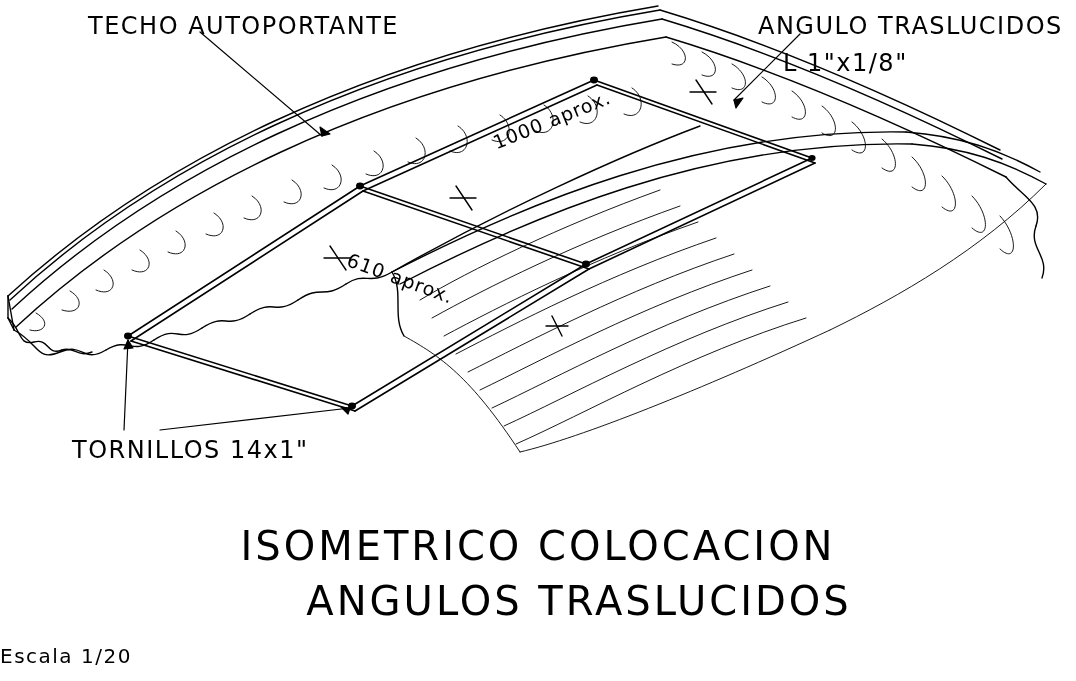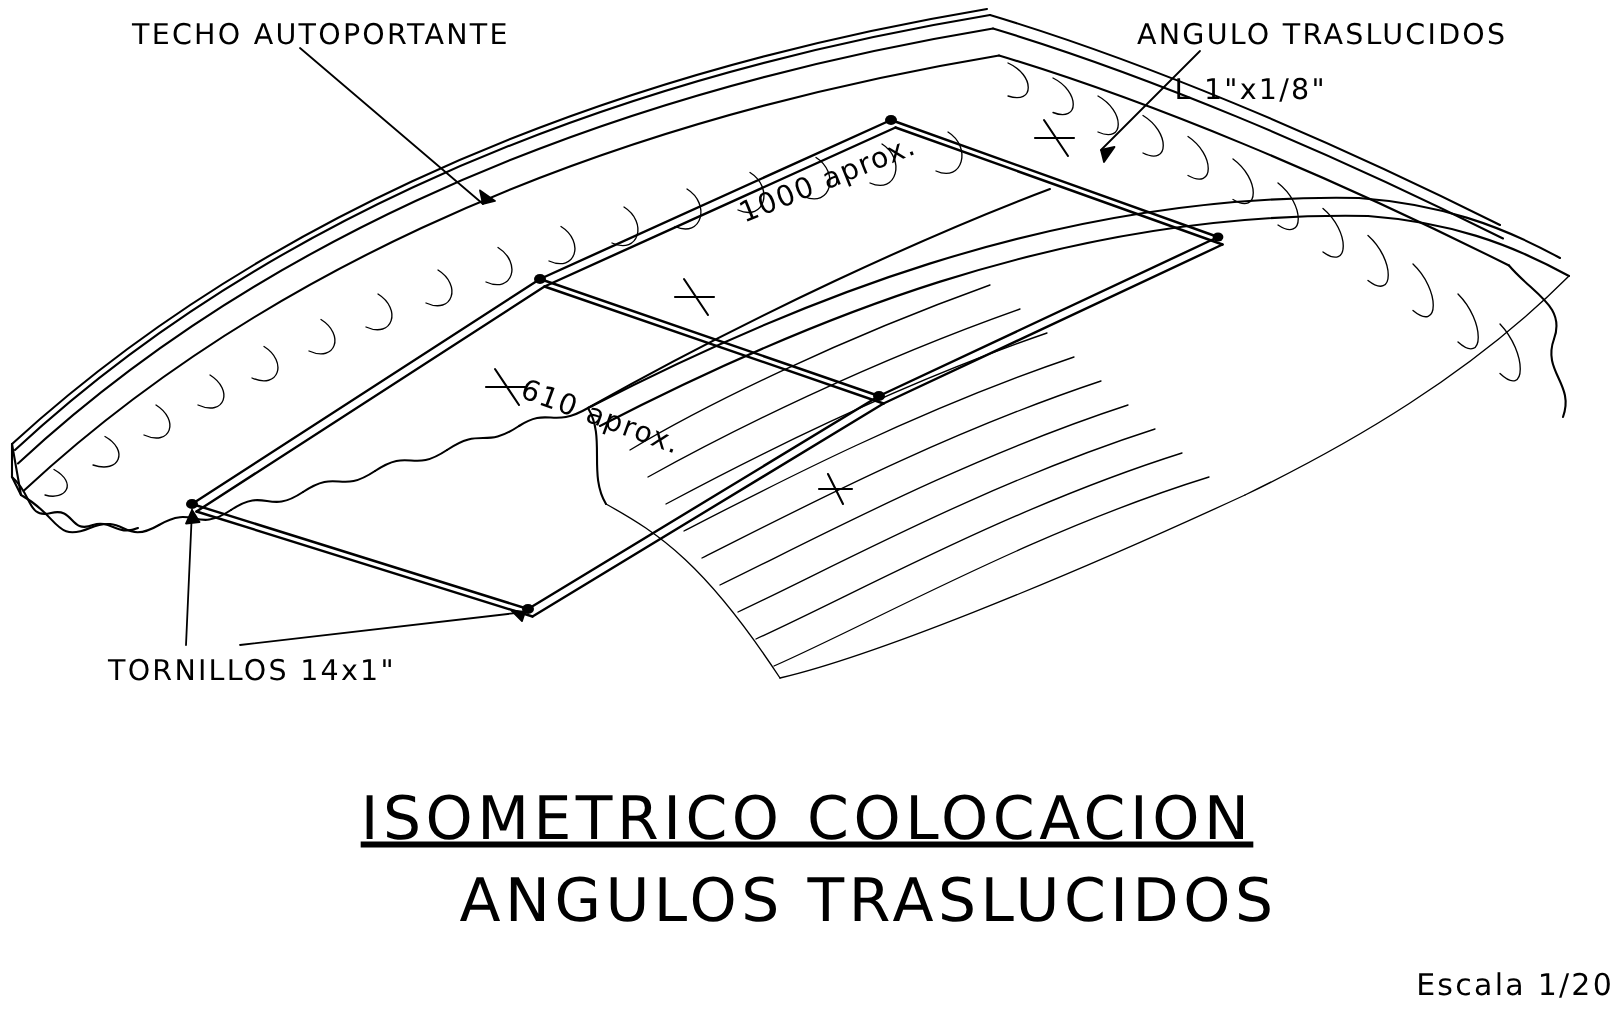--- a/index.html
+++ b/index.html
@@ -27,38 +27,38 @@
     height: 681px;
   }
   .lbl {
     position: absolute;
     color: #000000;
     font-family: "DejaVu Sans", sans-serif;
     white-space: nowrap;
     letter-spacing: 1px;
   }
   .lbl-callout {
-    font-size: 19px;
+    font-size: 24px;
     letter-spacing: 1.5px;
   }
   .lbl-dim {
     font-size: 19px;
     letter-spacing: 1px;
   }
   .title-main {
     font-size: 40px;
     letter-spacing: 3px;
     text-align: center;
     width: 100%;
     left: 0;
   }
   .title-scale {
     font-size: 20px;
     letter-spacing: 1.5px;
-    text-align: right;
+    text-align: left;
     width: 100%;
     left: 0;
   }
 </style>
 </head>
 <body>
 
 <div id="stage">
 
   <svg id="drawing" viewBox="0 0 1076 681">
@@ -224,19 +224,19 @@
   <div class="lbl lbl-callout" style="left:758px; top:12px;">ANGULO TRASLUCIDOS</div>
 
   <div class="lbl lbl-callout" style="left:783px; top:49px;">L 1"x1/8"</div>
 
   <div class="lbl lbl-callout" style="left:72px; top:436px;">TORNILLOS 14x1"</div>
 
   <div class="lbl lbl-dim" style="left:494px; top:132px; transform:rotate(-22deg); transform-origin:0 50%;">1000 aprox.</div>
 
   <div class="lbl lbl-dim" style="left:348px; top:248px; transform:rotate(20deg); transform-origin:0 50%;">610 aprox.</div>
 
-  <div class="lbl title-main" style="top:523px;text-decoration:underline;">ISOMETRICO  COLOCACION</div>
+  <div class="lbl title-main" style="top:523px;">ISOMETRICO  COLOCACION</div>
 
   <div class="lbl title-main" style="top:578px;padding-left:41px;">ANGULOS  TRASLUCIDOS</div>
 
   <div class="lbl title-scale" style="top:644px;">Escala   1/20</div>
 
 </div>
 
 </body></html>

